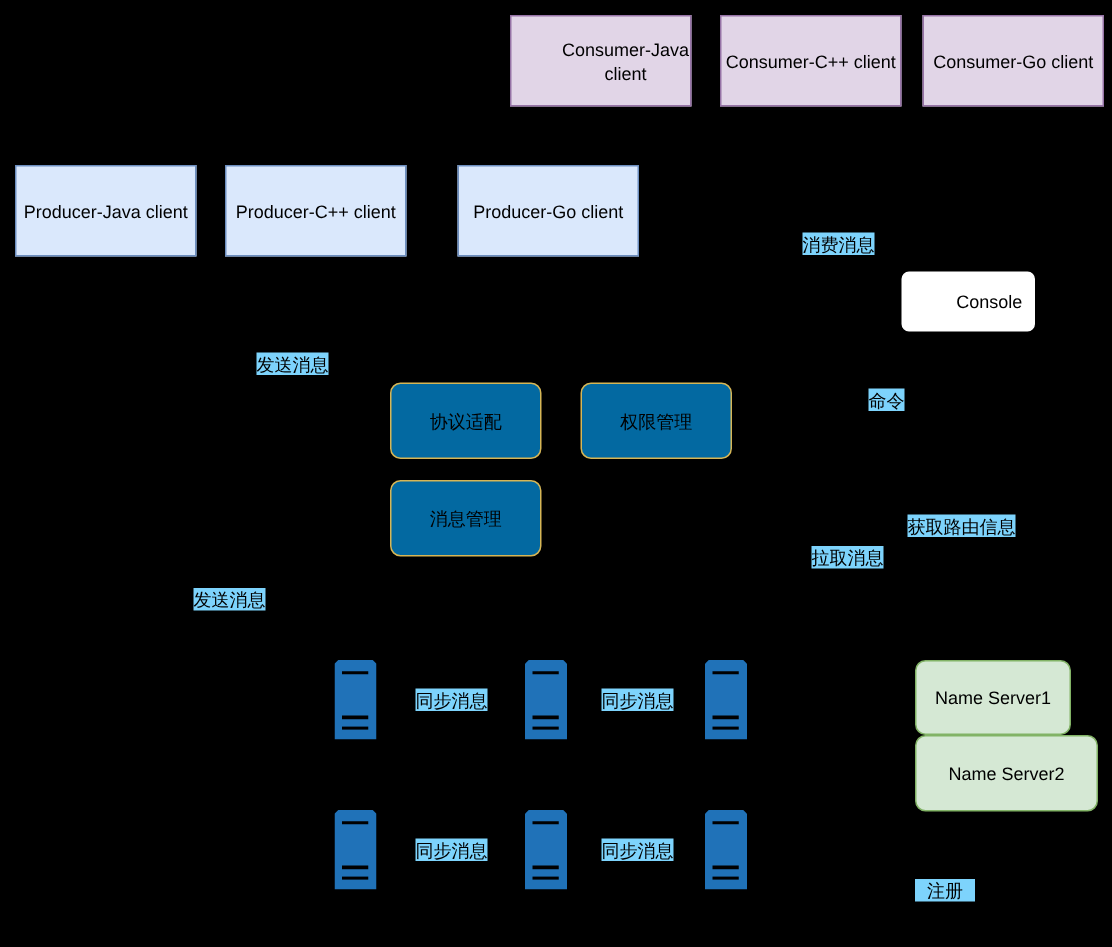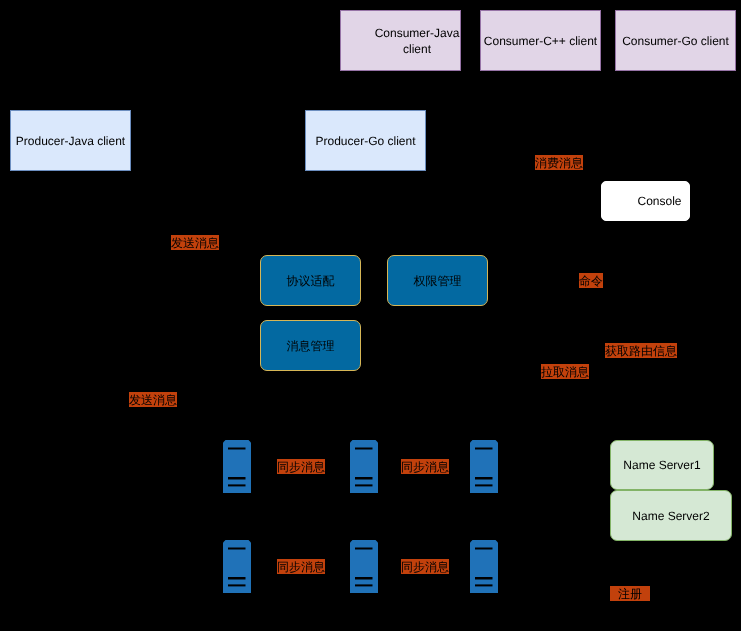--- a/index.html
+++ b/index.html
@@ -13,21 +13,21 @@
         font-size:12px;line-height:16px;}
   .node .cap{display:block;}
 
   .client-box{width:121px;height:61px;border-radius:0;}
   .consumer-box{background:#e1d5e7;border:1px solid #9673a6;}
   .producer-box{background:#dae8fc;border:1px solid #6c8ebf;}
   .module-box{width:101px;height:51px;background:#0369a1;border:1px solid #d6b656;border-radius:7px;}
   .console-box{width:89px;height:40px;background:#ffffff;border:1px solid #ffffff;border-radius:5px;padding-left:28px;}
   .ns-box{width:122px;height:50px;background:#d5e8d4;border:1px solid #82b366;border-radius:7px;}
 
-  .edge-label{position:absolute;box-sizing:border-box;background:#c2410c;color:#000000;
+  .edge-label{position:absolute;box-sizing:border-box;background:#7dd3fc;color:#000000;
        display:flex;align-items:center;justify-content:center;white-space:nowrap;
        height:15px;font-size:12px;line-height:12px;}
 
   .srv{position:absolute;width:28px;height:53px;display:block;}
   .srv .tower{fill:#2072b8;}
   .srv .slot{fill:#000000;}
 </style>
 </head>
 <body>
 
@@ -41,20 +41,23 @@
   </div>
   <div class="node client-box consumer-box" style="left: 480px; top: 10px; width: 121px; height: 61px;">
     <span class="cap">Consumer-C++ client</span>
   </div>
   <div class="node client-box consumer-box" style="left: 615px; top: 10px; width: 121px; height: 61px;">
     <span class="cap">Consumer-Go client</span>
   </div>
 
   <div class="node client-box producer-box" style="left: 10px; top: 110px; width: 121px; height: 61px;">
     <span class="cap">Producer-Java client</span>
+  </div>
+  <div class="node client-box producer-box" style="left: 150px; top: 110px; width: 121px; height: 61px;">
+    <span class="cap">Producer-C++ client</span>
   </div>
   <div class="node client-box producer-box" style="left: 285px; top: 110px; width: 121px; height: 61px; margin-left: 20px;">
     <span class="cap">Producer-Go client</span>
   </div>
 
   <div class="node module-box" style="left: 260px; top: 255px; width: 101px; height: 51px;">
     <span class="cap">协议适配</span>
   </div>
   <div class="node module-box" style="left: 387px; top: 255px; width: 101px; height: 51px;">
     <span class="cap">权限管理</span>
@@ -106,21 +109,21 @@
   </svg>
   <svg class="srv" style="left: 470px; top: 540px; width: 28px; height: 53px;" viewBox="0 0 28 53" width="28" height="53">
     <path class="tower" d="M0 2.5 L2.5 0 L25.5 0 L28 2.5 L28 53 L0 53 Z" fill="#2072b8"></path>
     <rect class="slot" x="5" y="7.5" width="17.5" height="2" fill="undefined"></rect>
     <rect class="slot" x="5" y="37" width="17.5" height="2.5" fill="undefined"></rect>
     <rect class="slot" x="5" y="44.4" width="17.5" height="2" fill="undefined"></rect>
   </svg>
 
   <div class="edge-label" style="left: 535px; top: 155px; width: 48px; height: 15px;">消费消息</div>
   <div class="edge-label" style="left: 171px; top: 235px; width: 48px; height: 15px;">发送消息</div>
-  <div class="edge-label" style="left: 579px; top: 273px; width: 24px; height: 15px;">命令</div>
+  <div class="edge-label" style="left: 579px; top: 259px; width: 24px; height: 15px;">命令</div>
   <div class="edge-label" style="left: 605px; top: 343px; width: 72px; height: 15px;">获取路由信息</div>
   <div class="edge-label" style="left: 541px; top: 364px; width: 48px; height: 15px;">拉取消息</div>
   <div class="edge-label" style="left: 129px; top: 392px; width: 48px; height: 15px;">发送消息</div>
   <div class="edge-label" style="left: 277px; top: 459px; width: 48px; height: 15px;">同步消息</div>
   <div class="edge-label" style="left: 401px; top: 459px; width: 48px; height: 15px;">同步消息</div>
   <div class="edge-label" style="left: 277px; top: 559px; width: 48px; height: 15px;">同步消息</div>
   <div class="edge-label" style="left: 401px; top: 559px; width: 48px; height: 15px;">同步消息</div>
   <div class="edge-label" style="left: 610px; top: 586px; width: 40px; height: 15px;">注册</div>
 
 </div>

